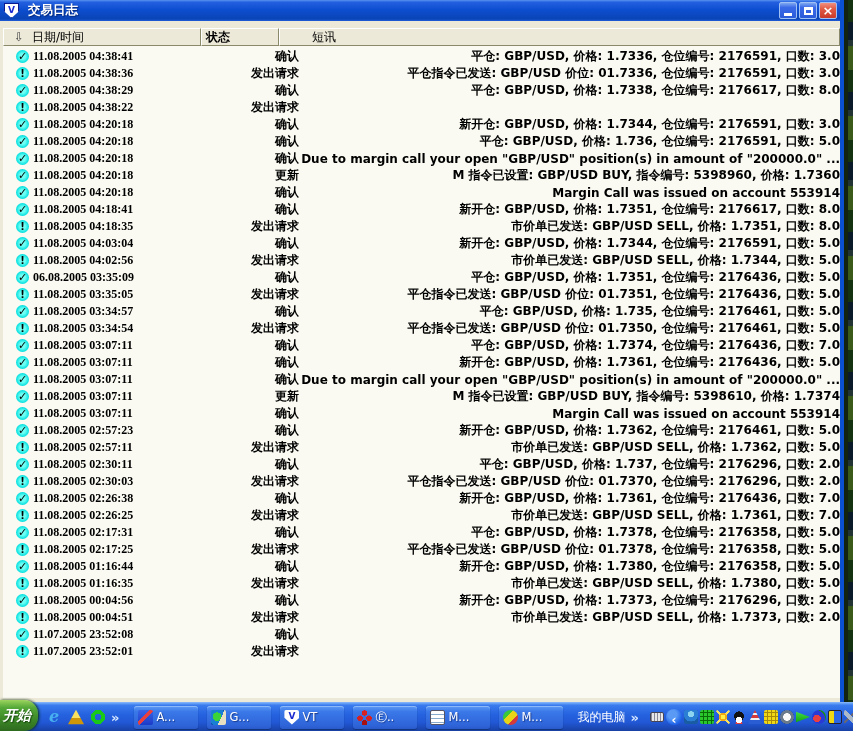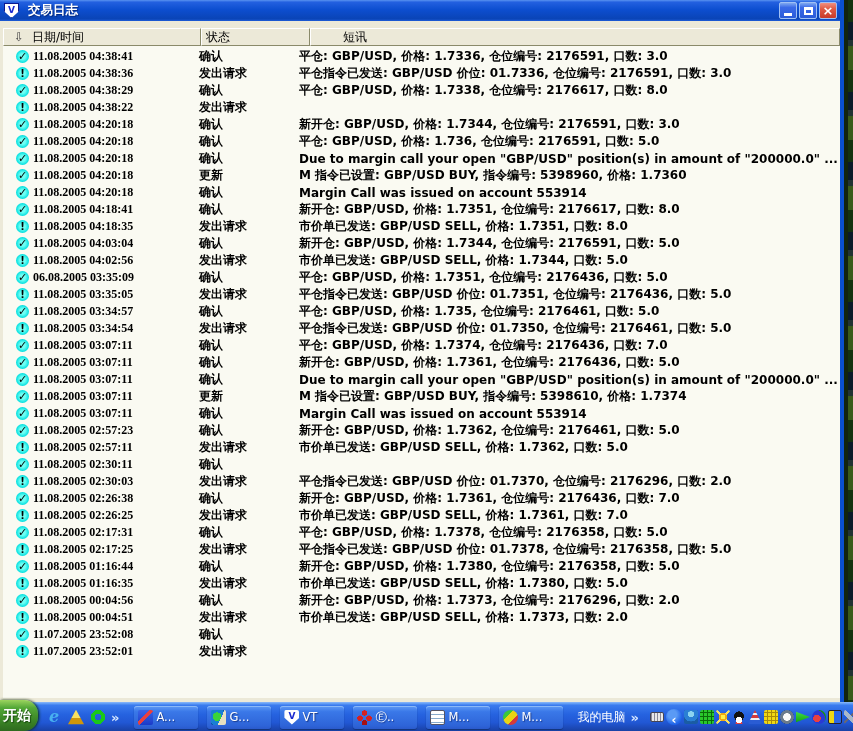--- a/index.html
+++ b/index.html
@@ -24,38 +24,38 @@
   .winbtn.close{background:linear-gradient(180deg,#F09080 0%,#E05A42 40%,#C83A28 100%);}
   .glyph-min{width:8px;height:3px;background:#fff;margin-top:8px;}
   .glyph-max{width:9px;height:8px;border:2px solid #fff;border-top-width:3px;}
   .glyph-close{color:#fff;font-size:13px;font-weight:bold;line-height:15px;}
   
   .client{height:681px;padding:7px 0 0 3px;background:#ECE9D8;}
   .list{background:#FAFAF2;height:670px;overflow:hidden;}
   .hdr{display:flex;height:18px;background:#ECE9D8;}
   .hcell{border:1px solid;border-color:#FFFFFF #8A8A6A #8A8A6A #FFFFFF;background:#ECE9D8;
     font-size:12px;color:#000;display:flex;align-items:center;padding:0 4px;white-space:nowrap;overflow:hidden;}
-  .hc1{width:198px;}.hc2{width:109px;}.hc3{flex:1;padding-left:32px;}
+  .hc1{width:198px;}.hc2{width:78px;font-weight:bold;}.hc3{flex:1;padding-left:32px;}
   .sort-arrow{color:#444;font-size:12px;margin:0 8px 0 6px;}
   .rows{padding-top:2px;}
   .row{height:17px;display:flex;align-items:center;font-size:12px;font-weight:bold;
     color:#000;white-space:nowrap;overflow:hidden;}
   .row-icon{width:13px;height:13px;flex:none;margin:0 4px 0 13px;border-radius:50%;
     background:radial-gradient(circle,#6FFFF4 0 30%,#00DEDE 70%);color:#000;text-align:center;
     font-size:11px;line-height:13px;font-weight:bold;}
   .row-icon.ic-exclaim{font-size:10px;}
   .c-date{width:166px;flex:none;font-family:Liberation Serif, serif;}
-  .c-status{width:100px;flex:none;}
-  .c-msg{flex:1;}
+  .c-status{width:100px;flex:none;text-align:right;}
+  .c-msg{flex:1;text-align:right;}
   
   .taskbar{position:absolute;left:0;bottom:0;width:853px;height:29px;display:flex;align-items:center;
     background:linear-gradient(180deg,#6FA8F8 0%,#3A7BEE 8%,#2663E0 40%,#2157D4 70%,#1941A5 100%);
     border-top:1px solid #7FB0F8;}
   .start-btn{position:absolute;left:0;bottom:0;height:31px;width:38px;overflow:hidden;
-    border-radius:0 14px 14px 0;padding-left:3px;color:#fff;font-weight:bold;
+    border-radius:0 14px 14px 0;padding-left:3px;color:#fff;font-weight:bold;font-style:italic;
     font-size:14px;line-height:30px;text-shadow:1px 1px 1px #1a4a10;
     background:linear-gradient(180deg,#9CD45F 0%,#54A838 25%,#3E8A28 60%,#2E6A1E 100%);
     box-shadow:1px 0 3px #0a2a0a;}
   .ql{display:flex;align-items:center;margin-left:46px;gap:6px;}
   .ql-ic{width:16px;height:16px;flex:none;position:relative;}
   .qic-internet-explorer::after{content:"e";position:absolute;left:3px;top:-2px;color:#48B0F0;
     font-family:"DejaVu Serif",serif;font-style:italic;font-weight:bold;font-size:16px;}
   .qic-daemon-triangle{background:linear-gradient(180deg,#F8E060 0 55%,#D0960A 55%);
     clip-path:polygon(50% 4%,100% 96%,0 96%);}
   .qic-sync{background:radial-gradient(circle,transparent 0 3px,#1AC81A 3px 7px,transparent 7px);}
@@ -309,20 +309,21 @@
     <span class="row-icon ic-exclaim">!</span>
     <span class="c-date">11.08.2005 02:57:11</span>
     <span class="c-status">发出请求</span>
     <span class="c-msg">市价单已发送: GBP/USD SELL, 价格: 1.7362, 口数: 5.0</span>
   </div>
 
   <div class="row">
     <span class="row-icon ic-check">✓</span>
     <span class="c-date">11.08.2005 02:30:11</span>
     <span class="c-status">确认</span>
+    <span class="c-msg">平仓: GBP/USD, 价格: 1.737, 仓位编号: 2176296, 口数: 2.0</span>
   </div>
 
   <div class="row">
     <span class="row-icon ic-exclaim">!</span>
     <span class="c-date">11.08.2005 02:30:03</span>
     <span class="c-status">发出请求</span>
     <span class="c-msg">平仓指令已发送: GBP/USD 价位: 01.7370, 仓位编号: 2176296, 口数: 2.0</span>
   </div>
 
   <div class="row">

